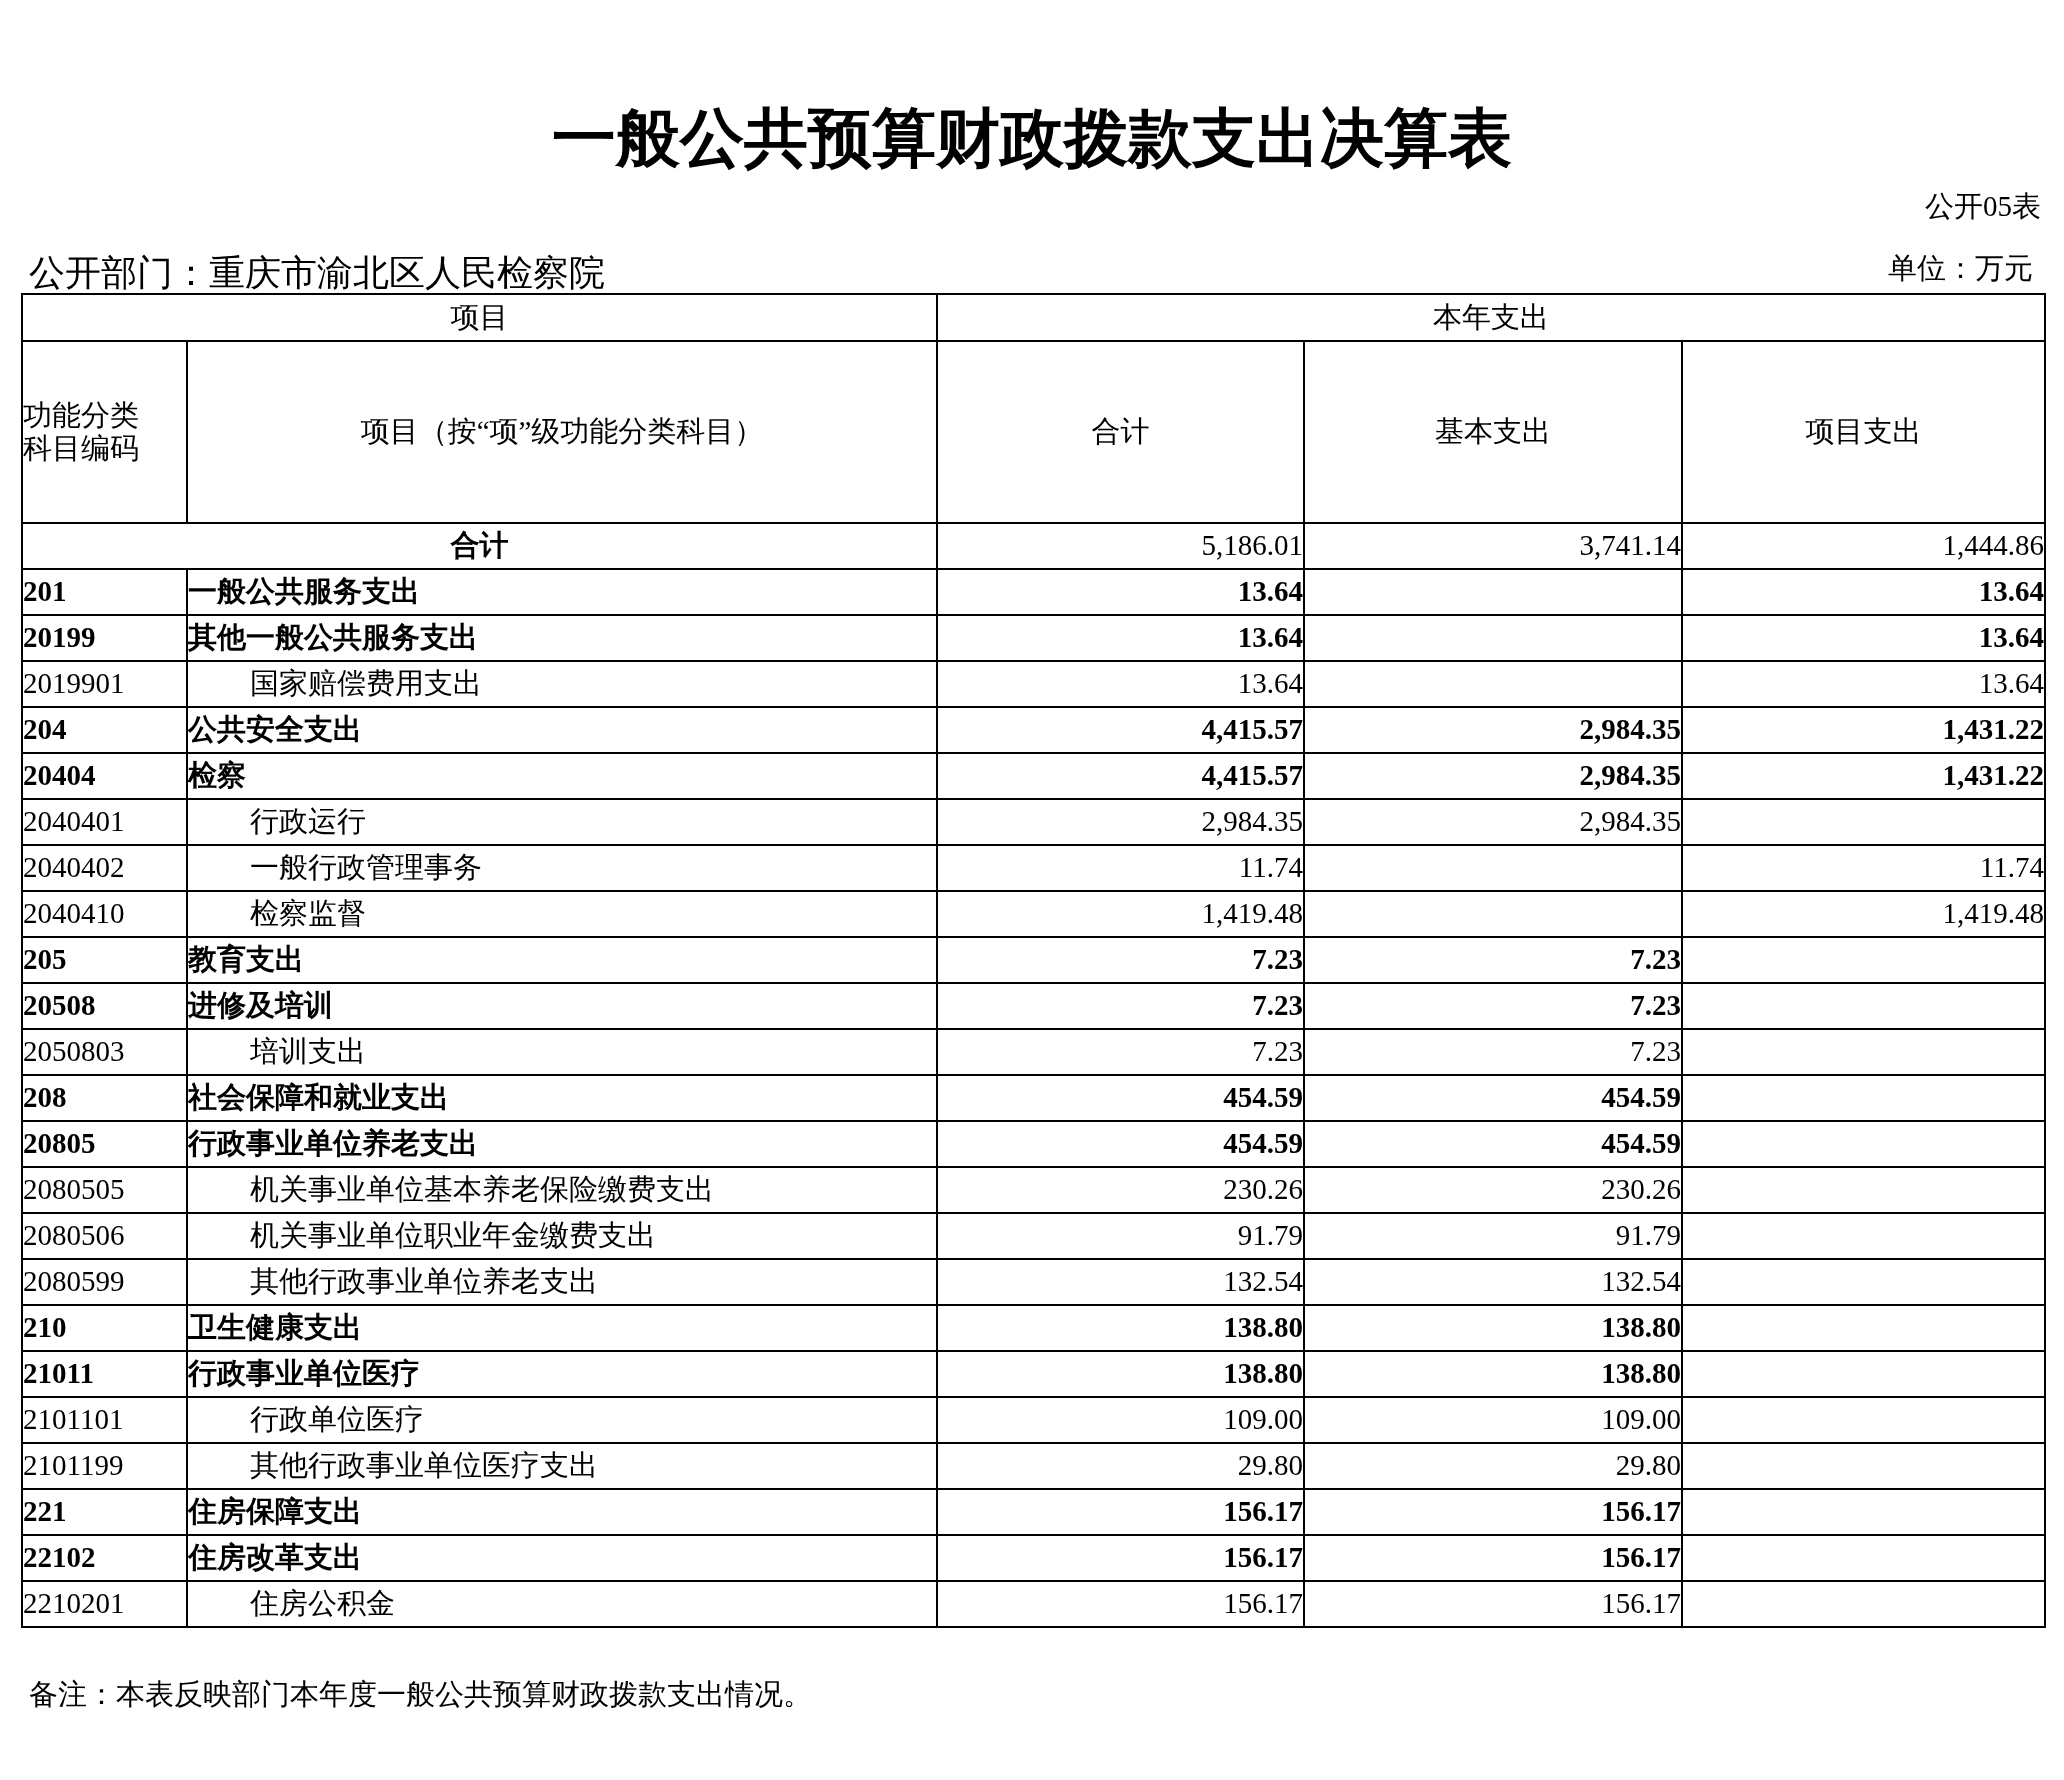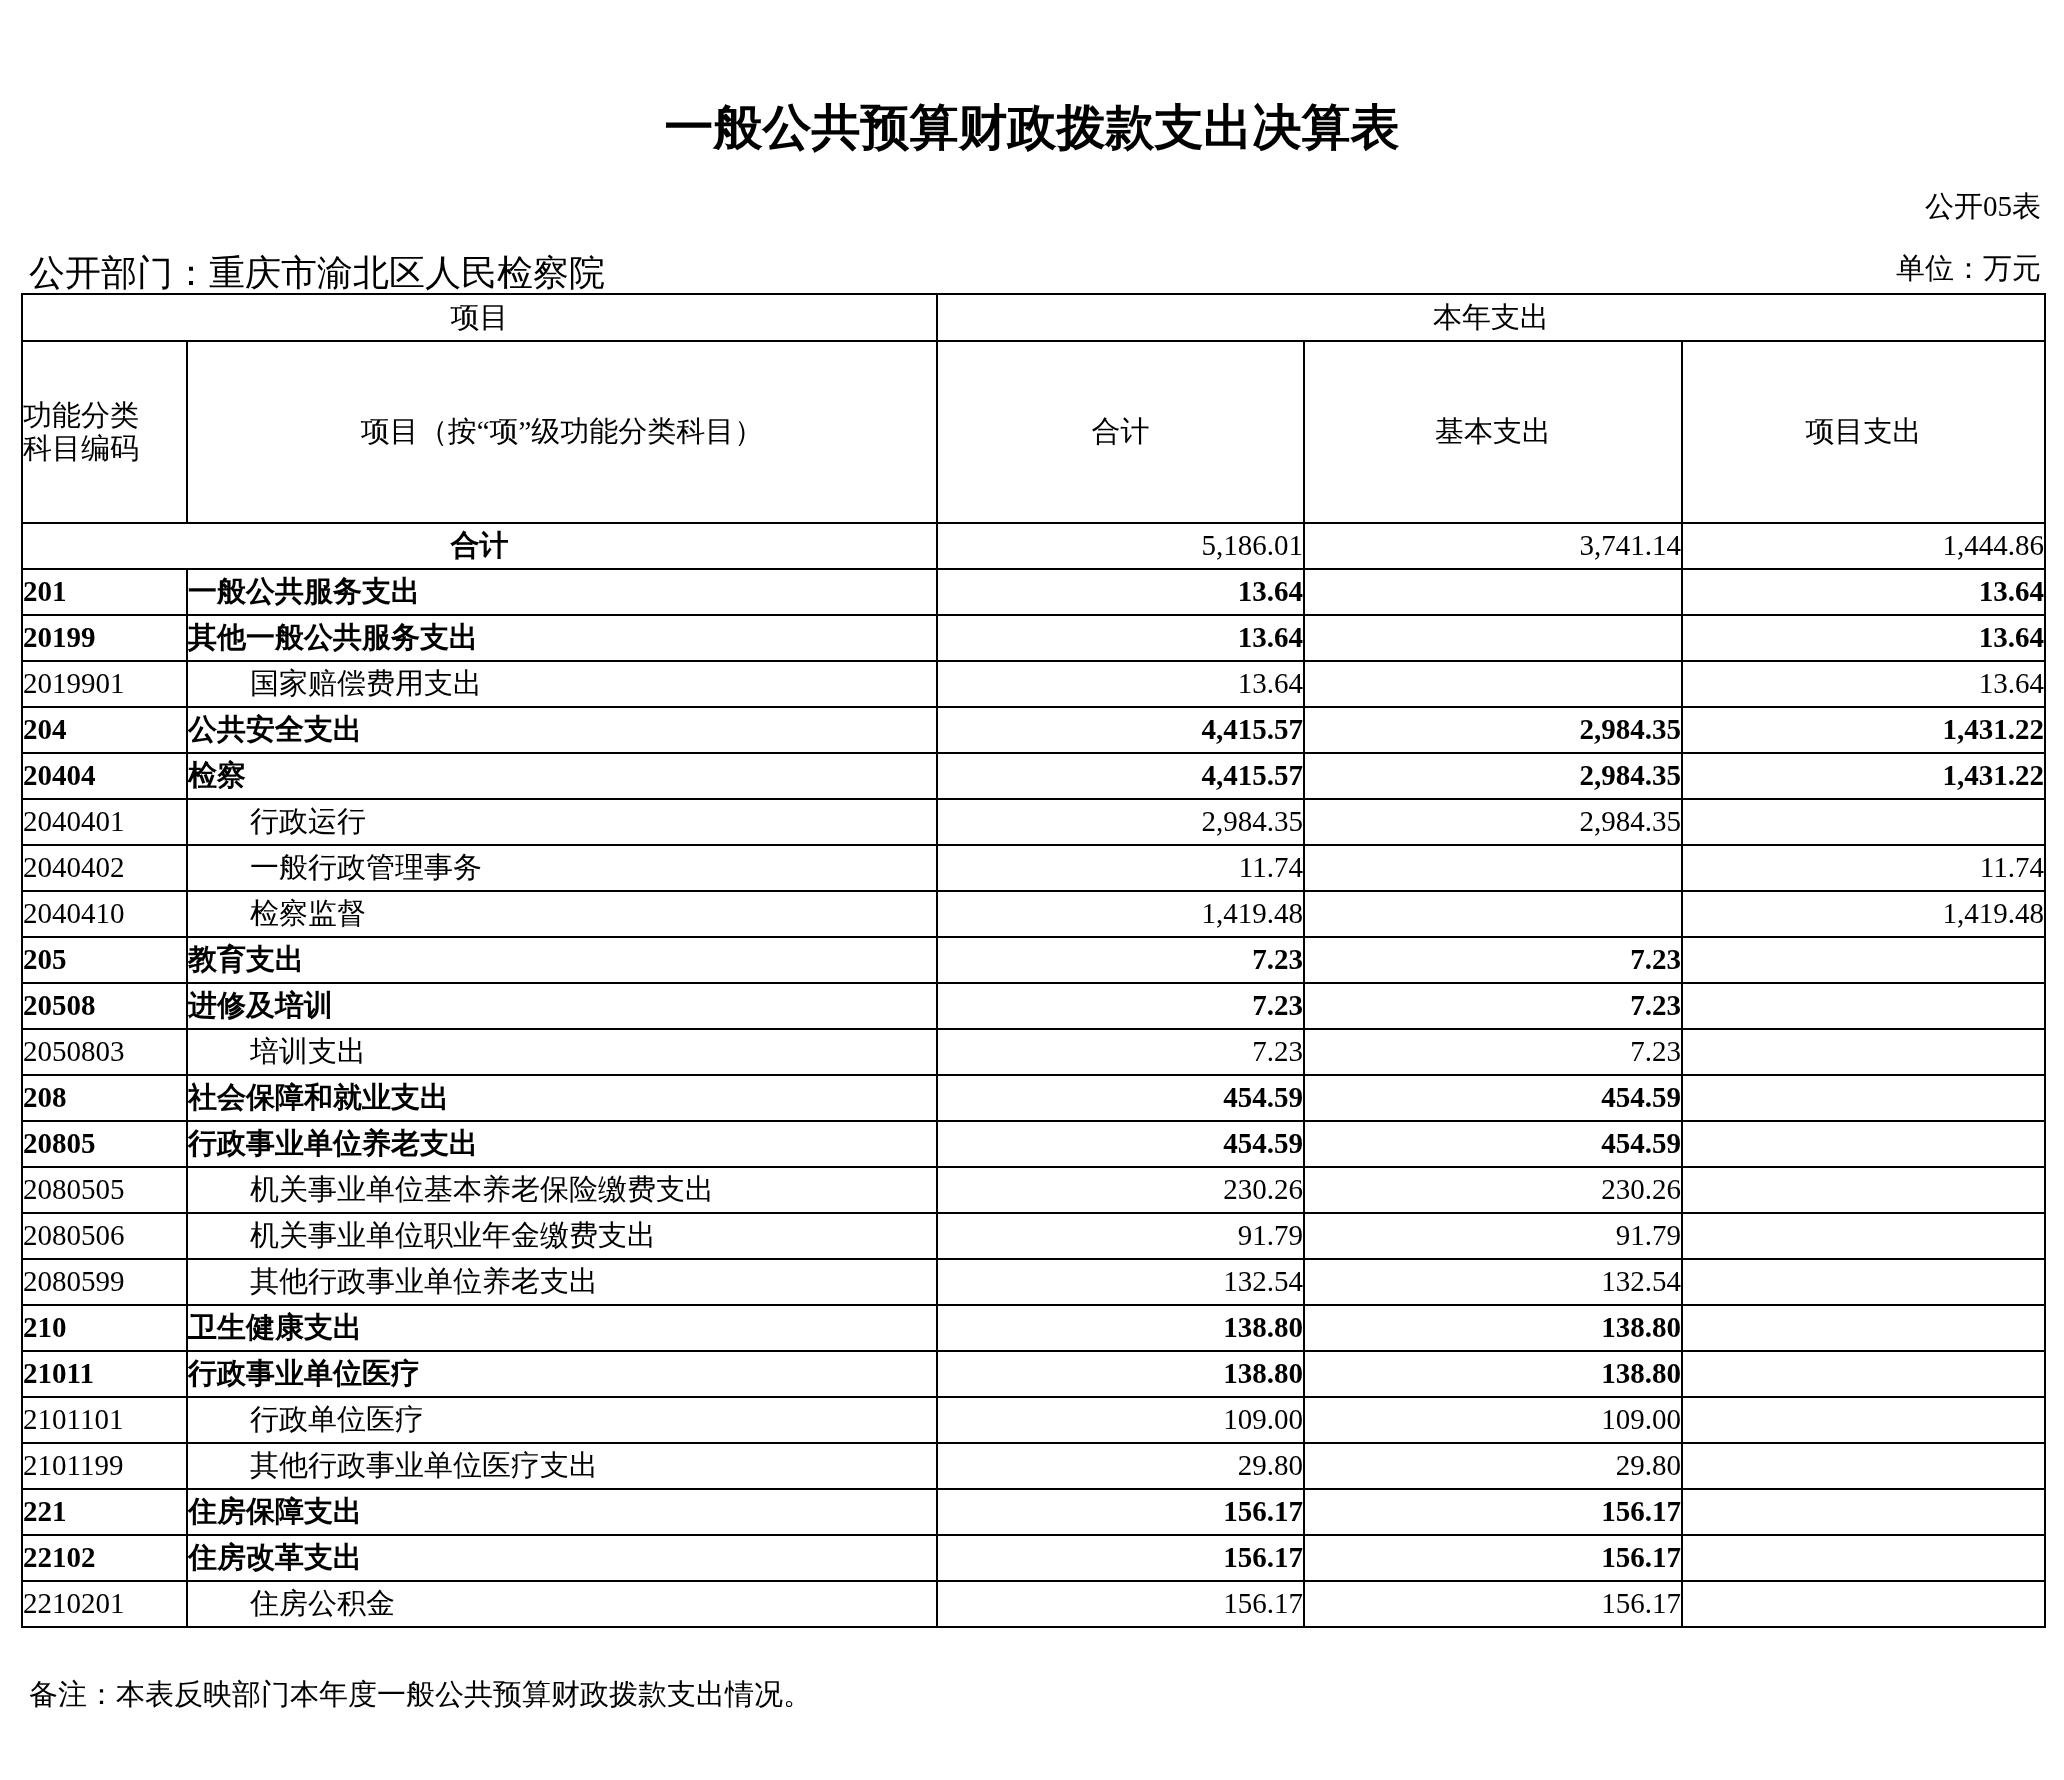--- a/index.html
+++ b/index.html
@@ -15,40 +15,40 @@
     height: 1780px;
     background: #ffffff;
     overflow: hidden;
   }
   .title {
     position: absolute;
     top: 95px;
     left: 0;
     width: 2064px;
     text-align: center;
-    font-size: 49px;
+    font-size: 64px;
     font-weight: bold;
     white-space: nowrap;
   }
   .form-code {
     position: absolute;
     top: 187px;
     right: 23px;
     font-size: 29px;
   }
   .dept {
     position: absolute;
     top: 249px;
     left: 29px;
     font-size: 36px;
   }
   .unit {
     position: absolute;
     top: 249px;
-    right: 23px;
+    right: 31px;
     font-size: 29px;
   }
   table.budget {
     position: absolute;
     left: 21px;
     top: 293px;
     width: 2023px;
     border-collapse: collapse;
     table-layout: fixed;
   }

